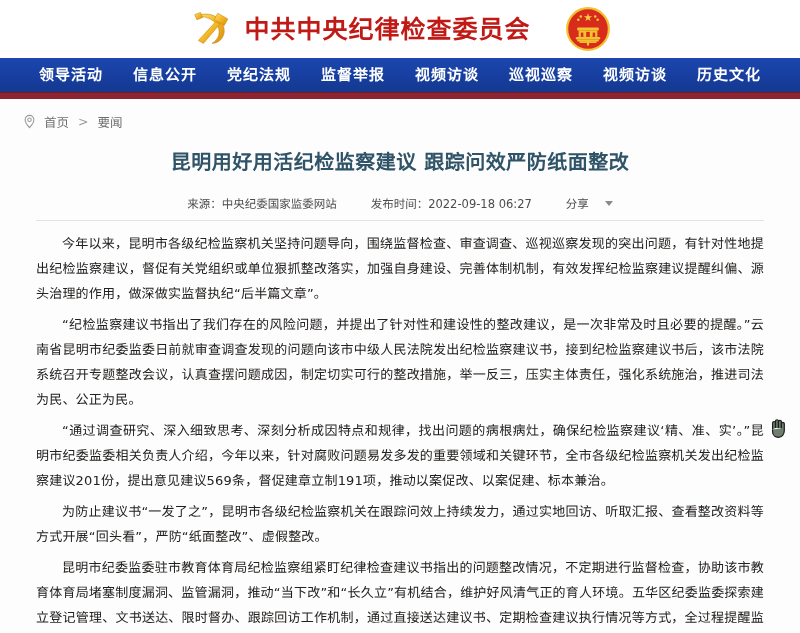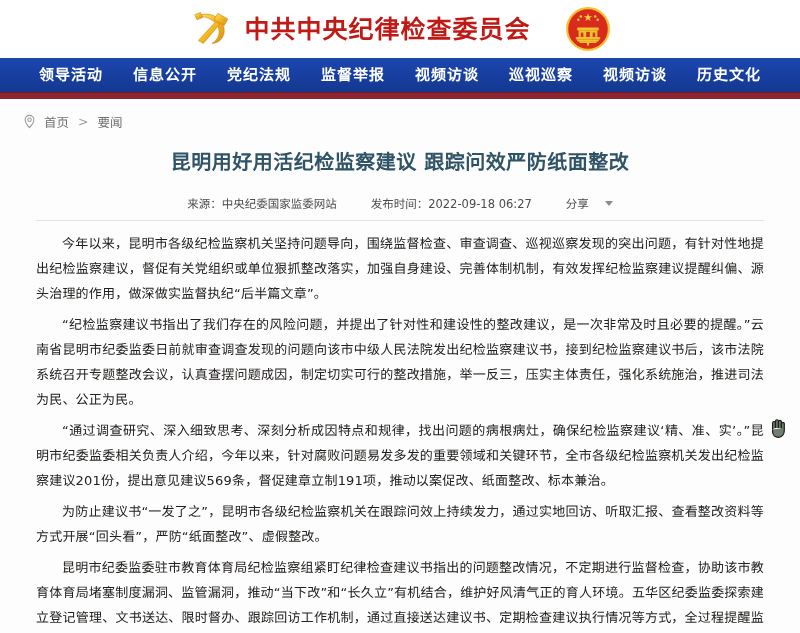--- a/index.html
+++ b/index.html
@@ -253,21 +253,21 @@
     <span class="meta-item">发布时间：2022-09-18 06:27</span>
     <span class="share">
       <span>分享</span>
       <i class="caret"></i>
     </span>
   </div>
 
   <div class="body-text">
     <p class="para">今年以来，昆明市各级纪检监察机关坚持问题导向，围绕监督检查、审查调查、巡视巡察发现的突出问题，有针对性地提出纪检监察建议，督促有关党组织或单位狠抓整改落实，加强自身建设、完善体制机制，有效发挥纪检监察建议提醒纠偏、源头治理的作用，做深做实监督执纪“后半篇文章”。</p>
     <p class="para">“纪检监察建议书指出了我们存在的风险问题，并提出了针对性和建设性的整改建议，是一次非常及时且必要的提醒。”云南省昆明市纪委监委日前就审查调查发现的问题向该市中级人民法院发出纪检监察建议书，接到纪检监察建议书后，该市法院系统召开专题整改会议，认真查摆问题成因，制定切实可行的整改措施，举一反三，压实主体责任，强化系统施治，推进司法为民、公正为民。</p>
-    <p class="para">“通过调查研究、深入细致思考、深刻分析成因特点和规律，找出问题的病根病灶，确保纪检监察建议‘精、准、实’。”昆明市纪委监委相关负责人介绍，今年以来，针对腐败问题易发多发的重要领域和关键环节，全市各级纪检监察机关发出纪检监察建议201份，提出意见建议569条，督促建章立制191项，推动以案促改、纸面整改、标本兼治。</p>
+    <p class="para">“通过调查研究、深入细致思考、深刻分析成因特点和规律，找出问题的病根病灶，确保纪检监察建议‘精、准、实’。”昆明市纪委监委相关负责人介绍，今年以来，针对腐败问题易发多发的重要领域和关键环节，全市各级纪检监察机关发出纪检监察建议201份，提出意见建议569条，督促建章立制191项，推动以案促改、以案促建、标本兼治。</p>
     <p class="para">为防止建议书“一发了之”，昆明市各级纪检监察机关在跟踪问效上持续发力，通过实地回访、听取汇报、查看整改资料等方式开展“回头看”，严防“纸面整改”、虚假整改。</p>
     <p class="para">昆明市纪委监委驻市教育体育局纪检监察组紧盯纪律检查建议书指出的问题整改情况，不定期进行监督检查，协助该市教育体育局堵塞制度漏洞、监管漏洞，推动“当下改”和“长久立”有机结合，维护好风清气正的育人环境。五华区纪委监委探索建立登记管理、文书送达、限时督办、跟踪回访工作机制，通过直接送达建议书、定期检查建议执行情况等方式，全过程提醒监督被建议单位及时纠正存在问题、健全完善规章制度。嵩明县纪委监委规范纪检监察建议台账管理，按照“谁制发、谁负责”原则，采取电话跟踪、专项督办等方式，对整改落实情况全程跟踪问效并挂账销号。(通讯员 吕文康)</p>
   </div>
 
 </div>
 
 <svg class="cursor" viewBox="0 0 24 26">
   <g stroke="#1d1d1d" stroke-width="1.3" fill="#6f7e6f">
     <path d="M5 14.5V7.5a1.6 1.6 0 0 1 3.2 0V13"></path>
     <path d="M8.2 13V5.6a1.6 1.6 0 0 1 3.2 0V13"></path>

